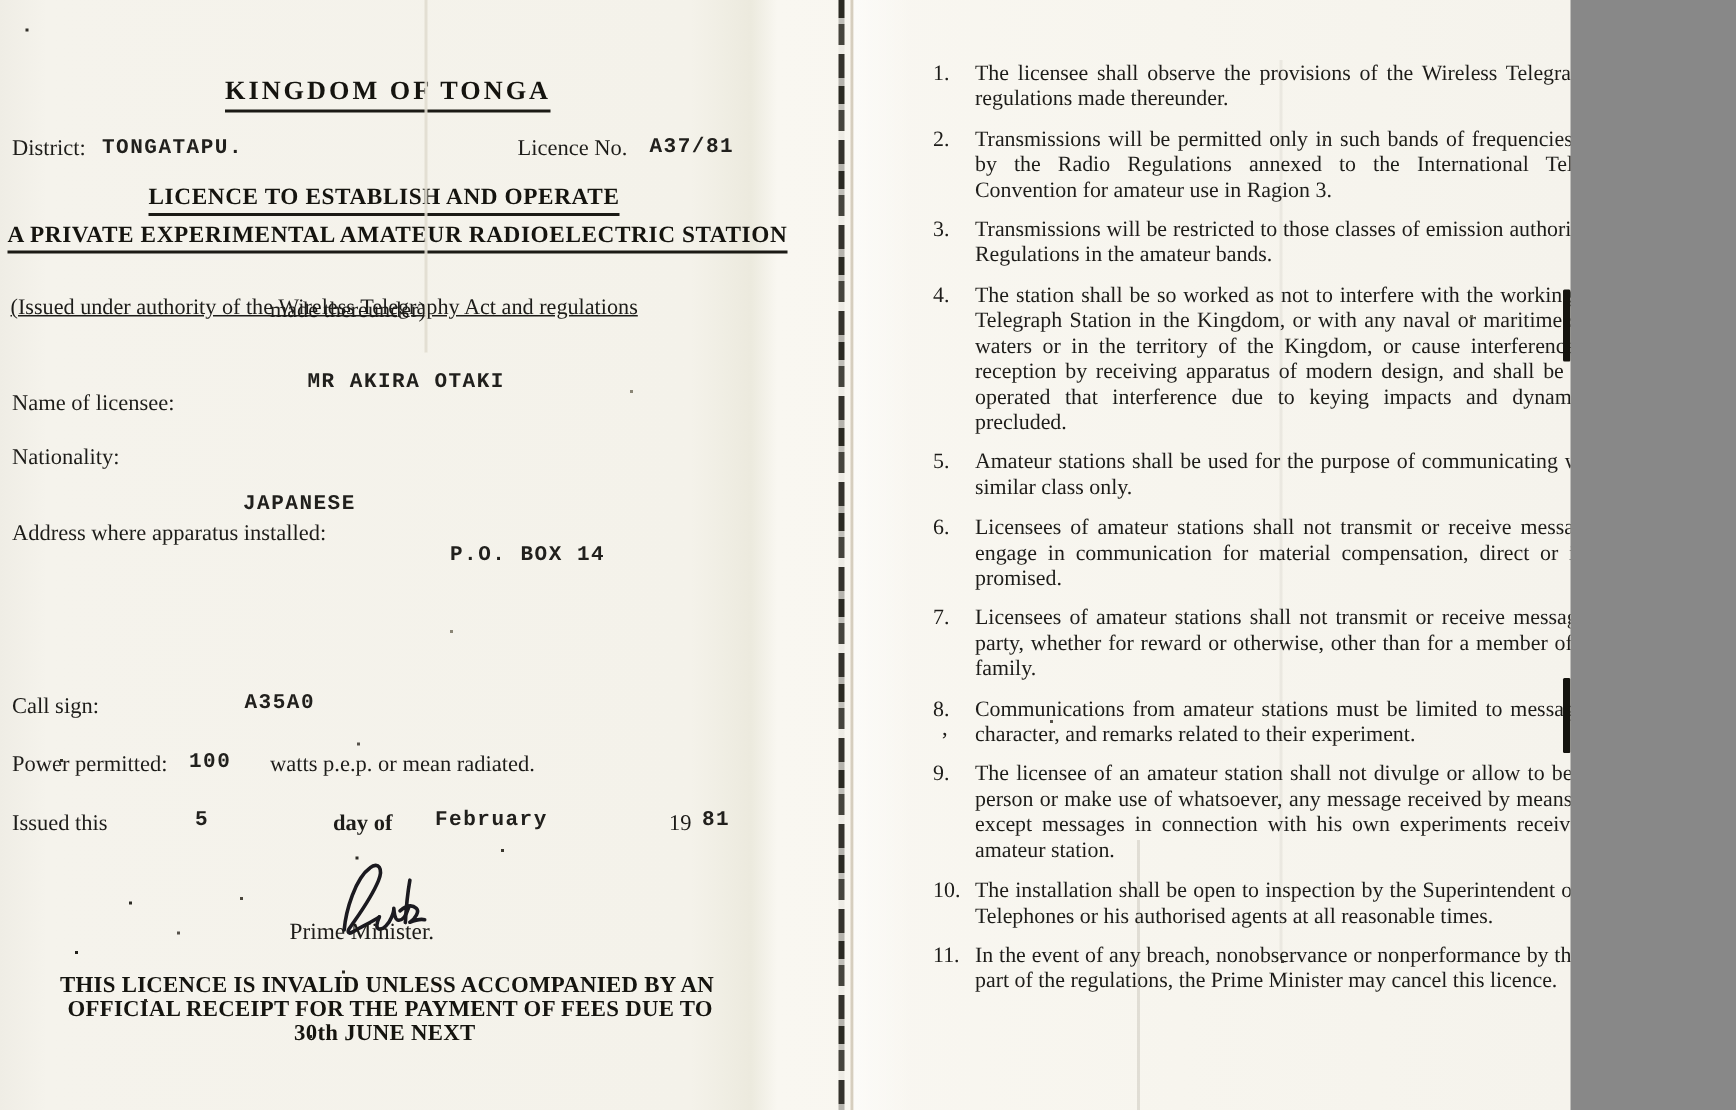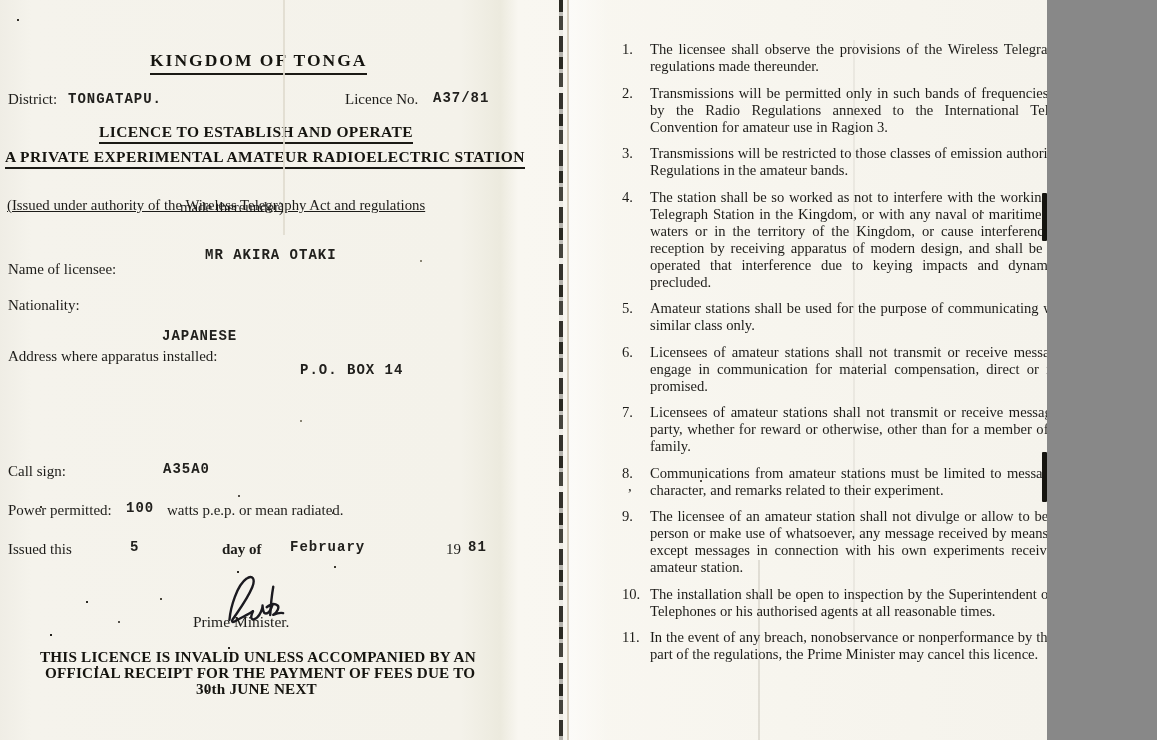--- a/index.html
+++ b/index.html
@@ -68,21 +68,21 @@
   <span class="abs mono" style="left:162px;top:295px;margin-top:33px;">JAPANESE</span>
 
   <span class="abs lbl" style="left:8px;top:348px;">Address where apparatus installed:</span>
   <span class="abs mono" style="left:300px;top:362px;">P.O. BOX 14</span>
 
   <span class="abs lbl" style="left:8px;top:463px;">Call sign:</span>
   <span class="abs mono" style="left:163px;top:461px;">A35A0</span>
 
   <span class="abs lbl" style="left:8px;top:502px;">Power permitted:</span>
   <span class="abs mono" style="left:126px;top:500px;">100</span>
-  <span class="abs lbl" style="left:167px;top:502px;font-family:Liberation Serif, serif;">watts p.e.p. or mean radiated.</span>
+  <span class="abs lbl" style="left:180px;top:502px;font-family:Liberation Serif, serif;">watts p.e.p. or mean radiated.</span>
 
   <span class="abs lbl" style="left:8px;top:541px;">Issued this</span>
   <span class="abs mono" style="left:130px;top:539px;">5</span>
   <span class="abs lbl" style="left:222px;top:541px;font-weight:bold;">day of</span>
   <span class="abs mono" style="left:290px;top:539px;">February</span>
   <span class="abs lbl" style="left:446px;top:541px;">19</span>
   <span class="abs mono" style="left:468px;top:539px;">81</span>
 
   <svg class="abs sig" style="left:212px;top:574px;" width="88" height="48" viewBox="0 0 88 48">
     <g fill="none" stroke="#1b1a20" stroke-width="2.4" stroke-linecap="round" stroke-linejoin="round">

